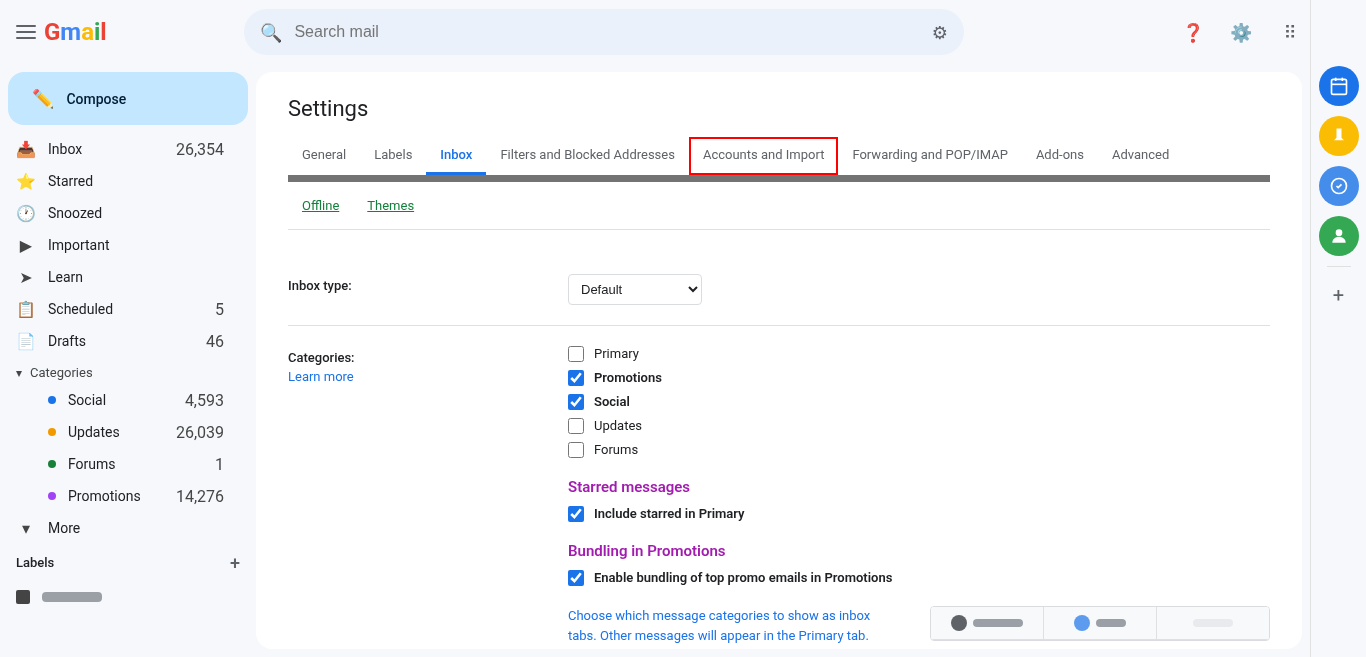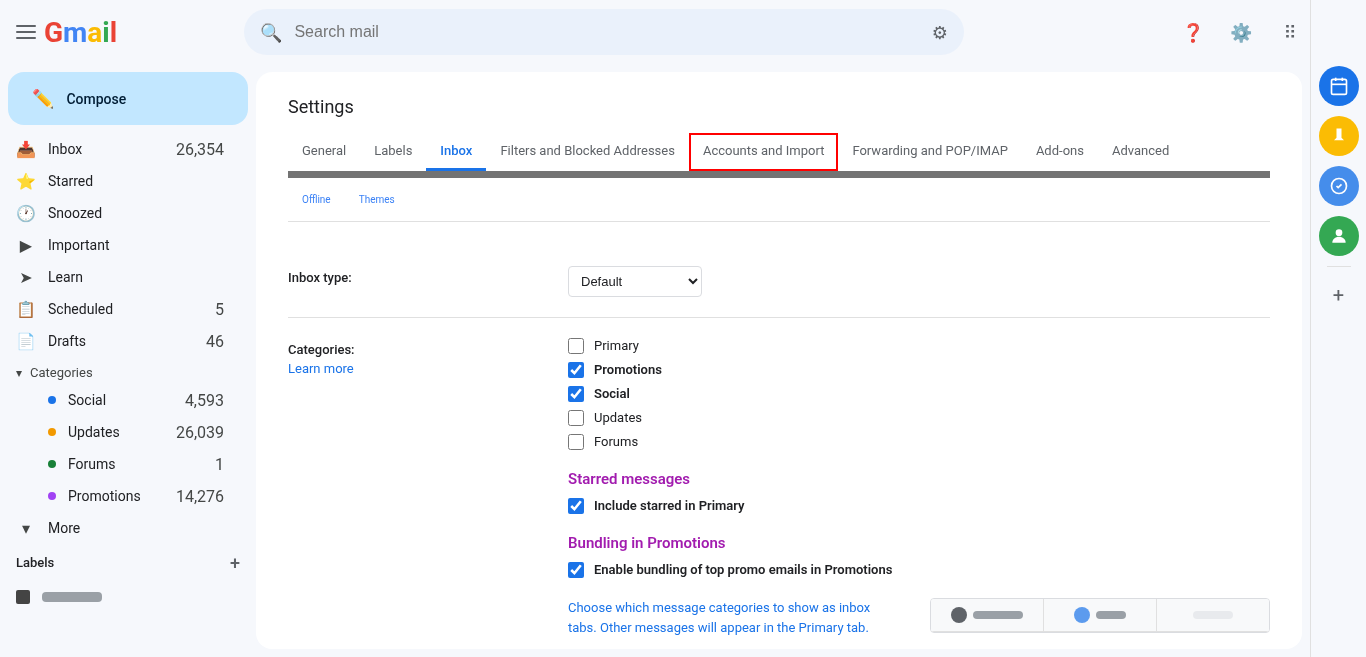--- a/index.html
+++ b/index.html
@@ -4,21 +4,21 @@
   <style>
     * { box-sizing: border-box; margin: 0; padding: 0; }
     body { font-family: 'Google Sans', Roboto, Arial, sans-serif; font-size: 14px; color: #202124; background: #f6f8fc; display: flex; flex-direction: column; height: 657px; overflow: hidden; }
 
     
     .topbar { display: flex; align-items: center; height: 64px; background: #f6f8fc; padding: 0 16px; gap: 8px; flex-shrink: 0; }
     .topbar-left { display: flex; align-items: center; gap: 8px; width: 220px; flex-shrink: 0; }
     .hamburger-icon { width: 20px; height: 20px; display: flex; flex-direction: column; gap: 4px; justify-content: center; cursor: pointer; }
     .hamburger-icon span { display: block; height: 2px; background: #5f6368; border-radius: 1px; }
     .gmail-logo { display: flex; align-items: center; gap: 4px; }
-    .logo-m { font-size: 28px; font-weight: 700; }
+    .logo-m { font-size: 24px; font-weight: 700; }
     .logo-m .r { color: #EA4335; }
     .logo-m .b { color: #4285F4; }
     .logo-m .y { color: #FBBC04; }
     .logo-m .g { color: #34A853; }
     .search-bar { flex: 1; background: #eaf1fb; border-radius: 24px; display: flex; align-items: center; padding: 0 16px; height: 46px; max-width: 720px; }
     .search-bar input { border: none; background: transparent; outline: none; font-size: 16px; color: #202124; width: 100%; }
     .search-icon { color: #5f6368; margin-right: 12px; font-size: 18px; }
     .filter-icon { color: #5f6368; margin-left: 12px; font-size: 18px; cursor: pointer; }
     .topbar-right { display: flex; align-items: center; gap: 8px; margin-left: auto; }
     .icon-btn { width: 40px; height: 40px; border-radius: 50%; display: flex; align-items: center; justify-content: center; cursor: pointer; color: #5f6368; font-size: 18px; }
@@ -45,29 +45,29 @@
     .nav-section { padding: 4px 16px; font-size: 13px; color: #444746; margin-top: 4px; display: flex; align-items: center; gap: 8px; }
     .nav-sub-item { display: flex; align-items: center; padding: 4px 16px 4px 48px; height: 32px; cursor: pointer; font-size: 14px; color: #202124; margin-right: 16px; border-radius: 0 16px 16px 0; }
     .sub-dot { width: 8px; height: 8px; border-radius: 50%; margin-right: 12px; }
     .labels-section { display: flex; align-items: center; padding: 8px 16px; font-size: 13px; font-weight: 500; color: #202124; }
     .labels-plus { margin-left: auto; cursor: pointer; font-size: 18px; color: #5f6368; }
     .label-item { display: flex; align-items: center; padding: 4px 16px; height: 32px; cursor: pointer; font-size: 14px; color: #202124; }
     .label-box { width: 14px; height: 14px; border-radius: 2px; background: #444; margin-right: 12px; }
 
     
     .content { flex: 1; background: #fff; margin: 8px 0; border-radius: 16px; overflow-y: auto; padding: 24px 32px; margin-right: 64px; }
-    .settings-title { font-size: 18px; font-weight: 400; color: #202124; margin-bottom: 16px; }
+    .settings-title { font-size: 22px; font-weight: 400; color: #202124; margin-bottom: 16px; }
     
     
     .settings-tabs { display: flex; border-bottom: 7px solid #737373; margin-bottom: 0; gap: 0; flex-wrap: wrap; }
     .tab { padding: 10px 14px; font-size: 13px; color: #5f6368; cursor: pointer; border-bottom: 3px solid transparent; white-space: nowrap; }
     .tab.active { color: #1a73e8; border-bottom-color: #1a73e8; font-weight: 500; }
     
     .settings-subtabs { display: flex; padding: 8px 0; gap: 0; border-bottom: 1px solid #e0e0e0; margin-bottom: 24px; }
-    .subtab { padding: 8px 14px; font-size: 10px; color: #3b82f6; cursor: pointer; }
+    .subtab { padding: 8px 14px; font-size: 13px; color: #15803d; cursor: pointer; text-decoration: underline; }
 
     
     .settings-row { display: flex; padding: 20px 0; border-bottom: 1px solid #e0e0e0; }
     .settings-row:last-child { border-bottom: none; }
     .settings-label { width: 280px; flex-shrink: 0; font-size: 13px; font-weight: 500; color: #202124; padding-top: 4px; }
     .settings-label .learn-more { display: block; font-weight: 400; color: #1a73e8; cursor: pointer; font-size: 13px; margin-top: 4px; }
     .settings-value { flex: 1; }
     
     select { padding: 6px 24px 6px 8px; border: 1px solid #dadce0; border-radius: 4px; font-size: 13px; color: #202124; background: #fff; cursor: pointer; appearance: auto; }
     

